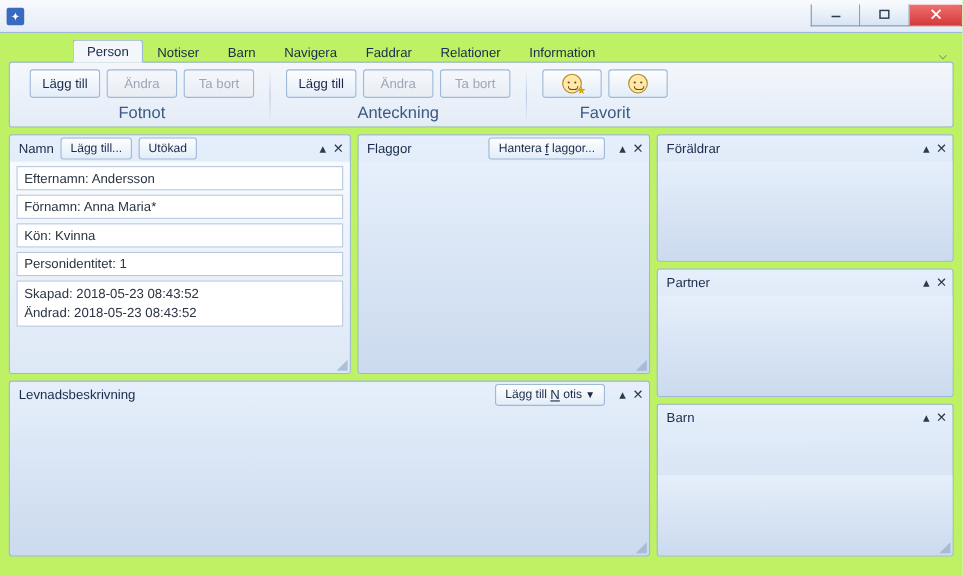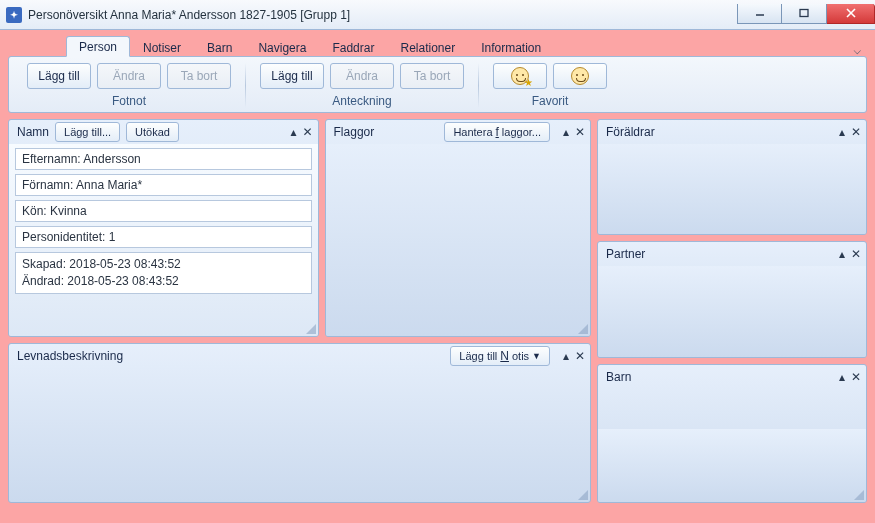--- a/index.html
+++ b/index.html
@@ -9,34 +9,34 @@
 .titlebar { height: 30px; background: linear-gradient(#f8fafd, #e4ecf7); border-bottom: 1px solid #9fb8d8; display: flex; align-items: center; padding-left: 6px; }
 .titlebar .icon { width: 16px; height: 16px; background: #3a6ac0; border-radius: 2px; margin-right: 6px; display:inline-flex; align-items:center; justify-content:center; color:#fff; font-size:9px; font-weight:bold; }
 .titlebar .title { color: #24323f; font-size: 12px; }
 .winbtns { margin-left: auto; display: flex; }
 .winbtn { width: 45px; height: 20px; margin-top:-2px; border: 1px solid #7a96b8; border-top:none; background: linear-gradient(#f5f9fd,#d8e4f2); display:flex; align-items:center; justify-content:center; color:#2a3a50; font-size:11px; }
 .winbtn.close { width:48px; background: linear-gradient(#f07070,#d43a3a); color:#fff; border-color:#b02828; border-top-right-radius:3px; }
 .winbtn + .winbtn { border-left:none; }
 .winbtn svg { width:12px; height:10px; }
 
 
-.chrome { background:#fca5a5; padding:5px 8px 8px 8px; height: calc(523px - 30px); }
+.chrome { background:#bef264; padding:5px 8px 8px 8px; height: calc(523px - 30px); }
 .tabs { display:flex; align-items:flex-end; height:22px; padding-left:58px; gap:0; }
 .tab { padding: 3px 12px 2px; color:#1a2a4a; cursor:default; border:1px solid transparent; border-bottom:none; }
 .tab.active { background:#f3f7fc; border:1px solid #9fb8d8; border-bottom:1px solid #f3f7fc; border-radius:3px 3px 0 0; position:relative; z-index:2; }
 .tabs-chevron { margin-left:auto; margin-right:6px; color:#456; font-size:10px; }
 
 .ribbon { background: linear-gradient(#f3f7fc,#e4ecf7); border:1px solid #9fb8d8; border-radius:3px; padding:6px 10px 4px; display:flex; gap:0; position:relative; margin-top:-1px; }
 .ribbon-group { display:flex; flex-direction:column; align-items:center; padding:0 8px; }
 .ribbon-sep { width:1px; background:linear-gradient(transparent,#b7c8de,transparent); margin:0 6px; }
 .ribbon-btns { display:flex; gap:6px; }
 .rbtn { min-width:64px; height:26px; background:linear-gradient(#fdfefe,#e3edf8); border:1px solid #9fb8d8; border-radius:3px; color:#1a2a4a; display:flex; align-items:center; justify-content:center; padding:0 10px; }
 .rbtn.disabled { color:#9aa7b8; background:linear-gradient(#f5f7fa,#e9eef5); }
 .rbtn.iconbtn { min-width:54px; }
-.grouplabel { font-size:12px; color:#3a5a82; margin-top:5px; }
+.grouplabel { font-size:15px; color:#3a5a82; margin-top:5px; }
 
 
 .workarea { display:flex; gap:6px; margin-top:6px; height: calc(100% - 22px - 68px - 6px); }
 .col-left { flex: 1 1 auto; display:flex; flex-direction:column; gap:6px; min-width:0; }
 .col-right { width: 270px; display:flex; flex-direction:column; gap:6px; }
 
 .panel { background: linear-gradient(#e6effb, #cbdaee); border:1px solid #9fb8d8; border-radius:3px; display:flex; flex-direction:column; overflow:hidden; position:relative; }
 .panel-hdr { display:flex; align-items:center; height:24px; padding:0 4px 0 8px; color:#1a2a4a; gap:6px; }
 .panel-hdr .spacer { flex:1; }
 .panel-btn { height:20px; background:linear-gradient(#fdfefe,#e3edf8); border:1px solid #9fb8d8; border-radius:3px; padding:6px 8px; font-size:11px; color:#1a2a4a; display:inline-flex; align-items:center; gap:3px; }
@@ -70,21 +70,20 @@
 .face-badge { position:relative; display:inline-flex; }
 .face-badge .star { position:absolute; right:-4px; bottom:-3px; color:#d9a400; font-size:10px; }
 
 u.accel { text-decoration: underline; }
 </style>
 </head>
 <body>
 
 <div class="titlebar">
   <span class="icon">✦</span>
-  <span class="title">Personöversikt Anna Maria* Andersson 1827-1905 [Grupp 1]</span>
   <div class="winbtns">
     <div class="winbtn">
         <svg viewBox="0 0 12 10">
           <line x1="2" y1="7" x2="10" y2="7" stroke="#2a3a50" stroke-width="1.5"></line>
         </svg>
       </div>
     <div class="winbtn">
         <svg viewBox="0 0 12 10">
           <rect x="2" y="1.5" width="8" height="7" fill="none" stroke="#2a3a50" stroke-width="1.3"></rect>
         </svg>

